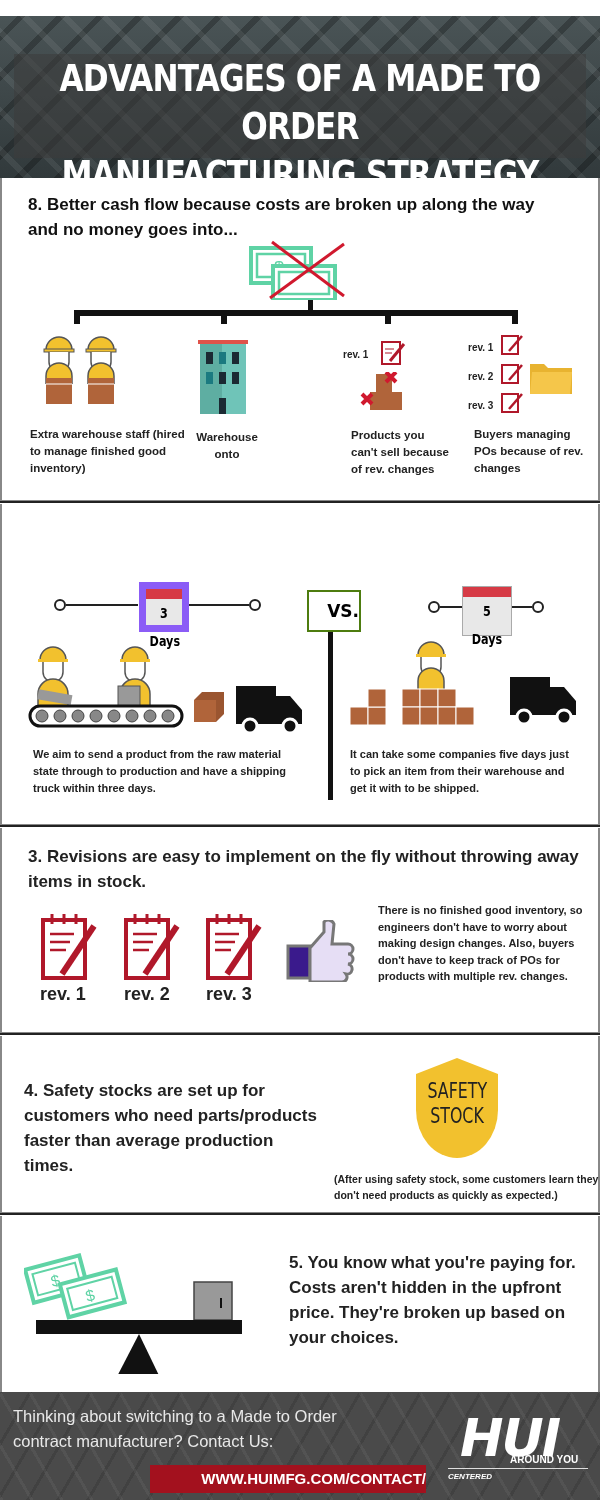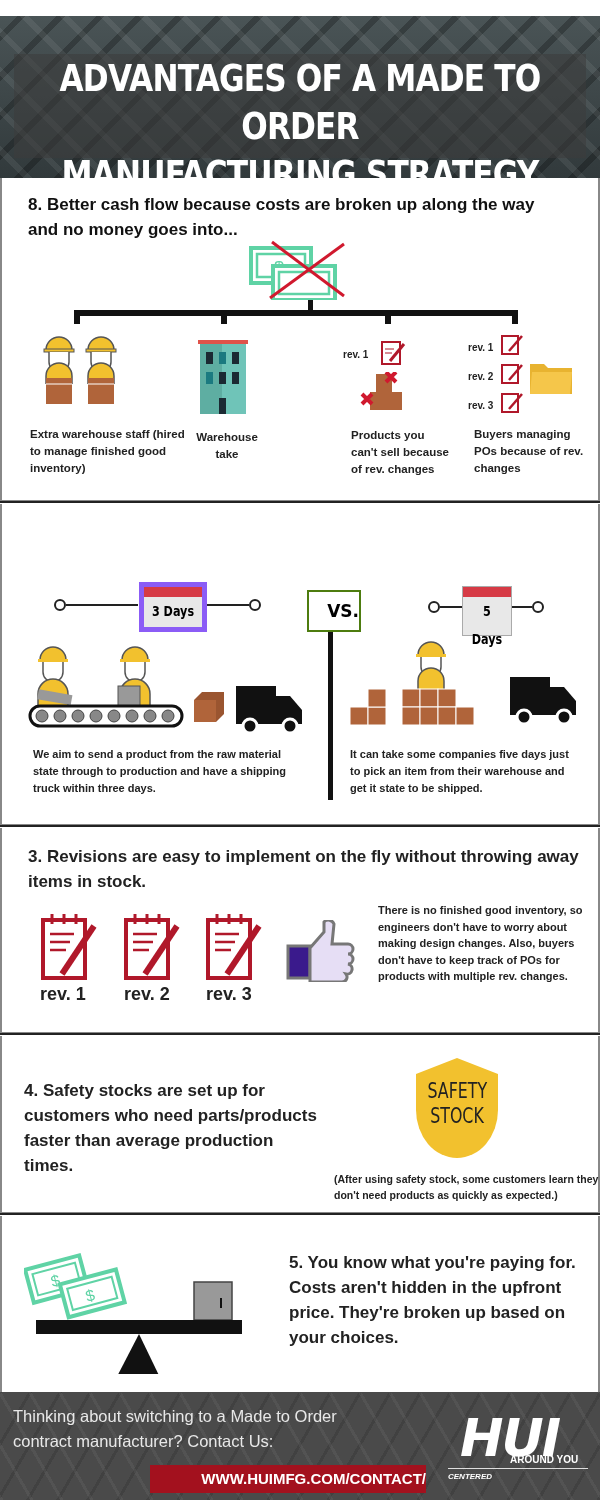--- a/index.html
+++ b/index.html
@@ -116,33 +116,33 @@
         <rect x="2" y="4" width="16" height="18" fill="#fff" stroke="#b0182a" stroke-width="2"></rect>
         <line x1="9" y1="19" x2="22" y2="4" stroke="#b0182a" stroke-width="2.5"></line>
       </g>
   </svg>
   <svg class="abs" style="left:526px;top:182px" width="46" height="36">
     <path d="M2 4 h14 l4 4 h24 v26 h-42 z" fill="#e8b330"></path>
     <path d="M4 12 h40 l-2 22 h-40 z" fill="#f5c64a"></path>
   </svg>
 
   <div class="txt" style="left:28px;top:248px;width:160px">Extra warehouse staff (hired to manage finished good inventory)</div>
-  <div class="txt" style="left:190px;top:251px;width:70px;text-align:center">Warehouse take</div>
+  <div class="txt" style="left:190px;top:251px;width:70px;text-align:center">Warehouse onto</div>
   <div class="txt" style="left:349px;top:249px;width:100px">Products you can't sell because of rev. changes</div>
   <div class="txt" style="left:472px;top:248px;width:110px">Buyers managing POs because of rev. changes</div>
 </div>
 <div class="divider" style="top:500px"></div>
 
 <div class="section" style="top:504px;height:320px">
 
   <div class="abs" style="left:52px;top:95px;width:12px;height:12px;border:2px solid #222;border-radius:50%"></div>
   <div class="abs" style="left:64px;top:100px;width:72px;height:2px;background:#222"></div>
   <div class="abs" style="left:187px;top:100px;width:60px;height:2px;background:#222"></div>
   <div class="abs" style="left:247px;top:95px;width:12px;height:12px;border:2px solid #222;border-radius:50%"></div>
-  <div class="abs" style="left:137px;top:78px;width:68px;height:50px;background:#e8e8e8;border:5px solid #8b5cf6">
+  <div class="abs" style="left:137px;top:78px;width:50px;height:50px;background:#e8e8e8;border:7px solid #8b5cf6">
     <div class="cal-top" style="height:10px"></div>
     <div style="font-weight:bold;font-size:14px;text-align:center;line-height:28px;font-family:'DejaVu Sans',sans-serif;transform:scaleX(0.8)">3 Days</div>
   </div>
 
   <div class="abs" style="left:305px;top:86px;width:54px;height:42px;border:2px solid #4d7c0f;background:#fff;font-weight:bold;font-size:17px;line-height:38px;text-align:right;font-family:'DejaVu Sans',sans-serif">VS.</div>
   <div class="abs" style="left:326px;top:128px;width:5px;height:168px;background:#111"></div>
 
   <div class="abs" style="left:426px;top:97px;width:12px;height:12px;border:2px solid #222;border-radius:50%"></div>
   <div class="abs" style="left:438px;top:102px;width:22px;height:2px;background:#222"></div>
   <div class="abs" style="left:510px;top:102px;width:20px;height:2px;background:#222"></div>
@@ -204,21 +204,21 @@
         <rect x="72" y="68" width="18" height="18"></rect>
         <rect x="90" y="68" width="18" height="18"></rect>
         <rect x="108" y="68" width="18" height="18"></rect>
     </g>
     <rect x="162" y="38" width="40" height="38" fill="#111"></rect>
       <path d="M202 48 h14 l12 14 v14 h-26 z" fill="#111"></path>
     <circle cx="176" cy="78" r="7" fill="#111" stroke="#fff" stroke-width="3"></circle>
       <circle cx="216" cy="78" r="7" fill="#111" stroke="#fff" stroke-width="3"></circle>
   </svg>
   <div class="txt" style="left:31px;top:242px;width:260px;font-size:11px">We aim to send a product from the raw material state through to production and have a shipping truck within three days.</div>
-  <div class="txt" style="left:348px;top:242px;width:230px;font-size:11px">It can take some companies five days just to pick an item from their warehouse and get it state to be shipped.</div>
+  <div class="txt" style="left:348px;top:242px;width:230px;font-size:11px">It can take some companies five days just to pick an item from their warehouse and get it with to be shipped.</div>
 </div>
 <div class="divider" style="top:824px"></div>
 
 <div class="section" style="top:828px;height:204px">
   <div class="h3" style="left:26px;top:16px;width:560px">3. Revisions are easy to implement on the fly without throwing away items in stock.</div>
   <svg class="abs" style="left:38px;top:84px" width="60" height="72">
       <rect x="3" y="8" width="42" height="58" fill="#fff" stroke="#b0182a" stroke-width="4"></rect>
       <g stroke="#b0182a" stroke-width="3">
         <line x1="12" y1="2" x2="12" y2="12"></line>
         <line x1="24" y1="2" x2="24" y2="12"></line>

